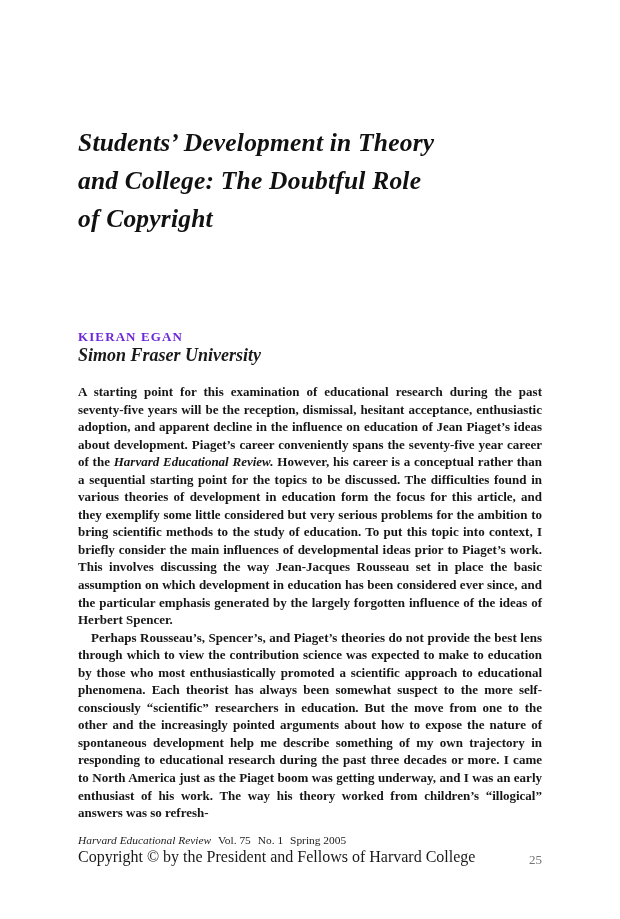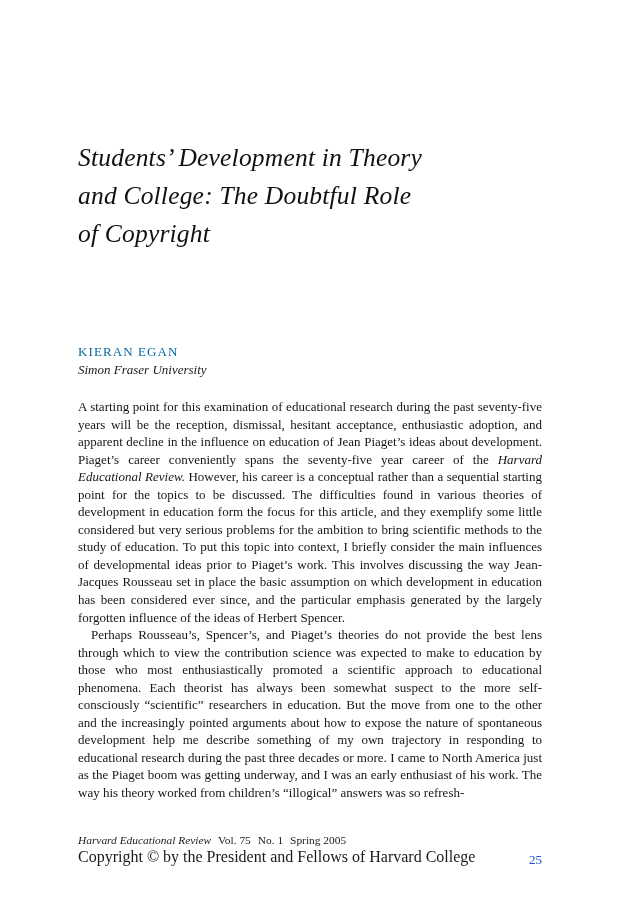--- a/index.html
+++ b/index.html
@@ -12,22 +12,23 @@
     width: 620px;
     height: 919px;
     background: #ffffff;
     overflow: hidden;
     font-family: "Liberation Serif", "DejaVu Serif", serif;
     color: #1a1a1a;
   }
   .content {
     position: absolute;
     left: 78px;
-    top: 15px;
+    top: 0;
     width: 464px;
+    font-weight: bold;
   }
 
   
   .title-block {
     padding-top: 124px;
   }
   .title-line {
     font-style: italic;
     font-size: 25.5px;
     line-height: 38px;
@@ -37,25 +38,25 @@
   }
 
   
   .byline-block {
     margin-top: 90px;
   }
   .author-name {
     font-size: 13px;
     letter-spacing: 1.1px;
     line-height: 18px;
-    color: #0369a1;
+    color: #6d28d9;
   }
   .author-affiliation {
     font-style: italic;
-    font-size: 13px;
+    font-size: 18px;
     line-height: 18px;
     color: #1a1a1a;
   }
 
   
   .body-block {
     margin-top: 19px;
   }
   .body-par {
     font-size: 13px;
@@ -97,21 +98,21 @@
     line-height: 15.5px;
     color: #1a1a1a;
   }
   .page-number {
     position: absolute;
     left: 78px;
     top: 852px;
     width: 464px;
     text-align: right;
     font-size: 13px;
-    color: #1d4ed8;
+    color: #737373;
   }
 </style>
 </head>
 <body>
 
 <div class="page">
 
   <div class="content">
 
     <div class="title-block">

